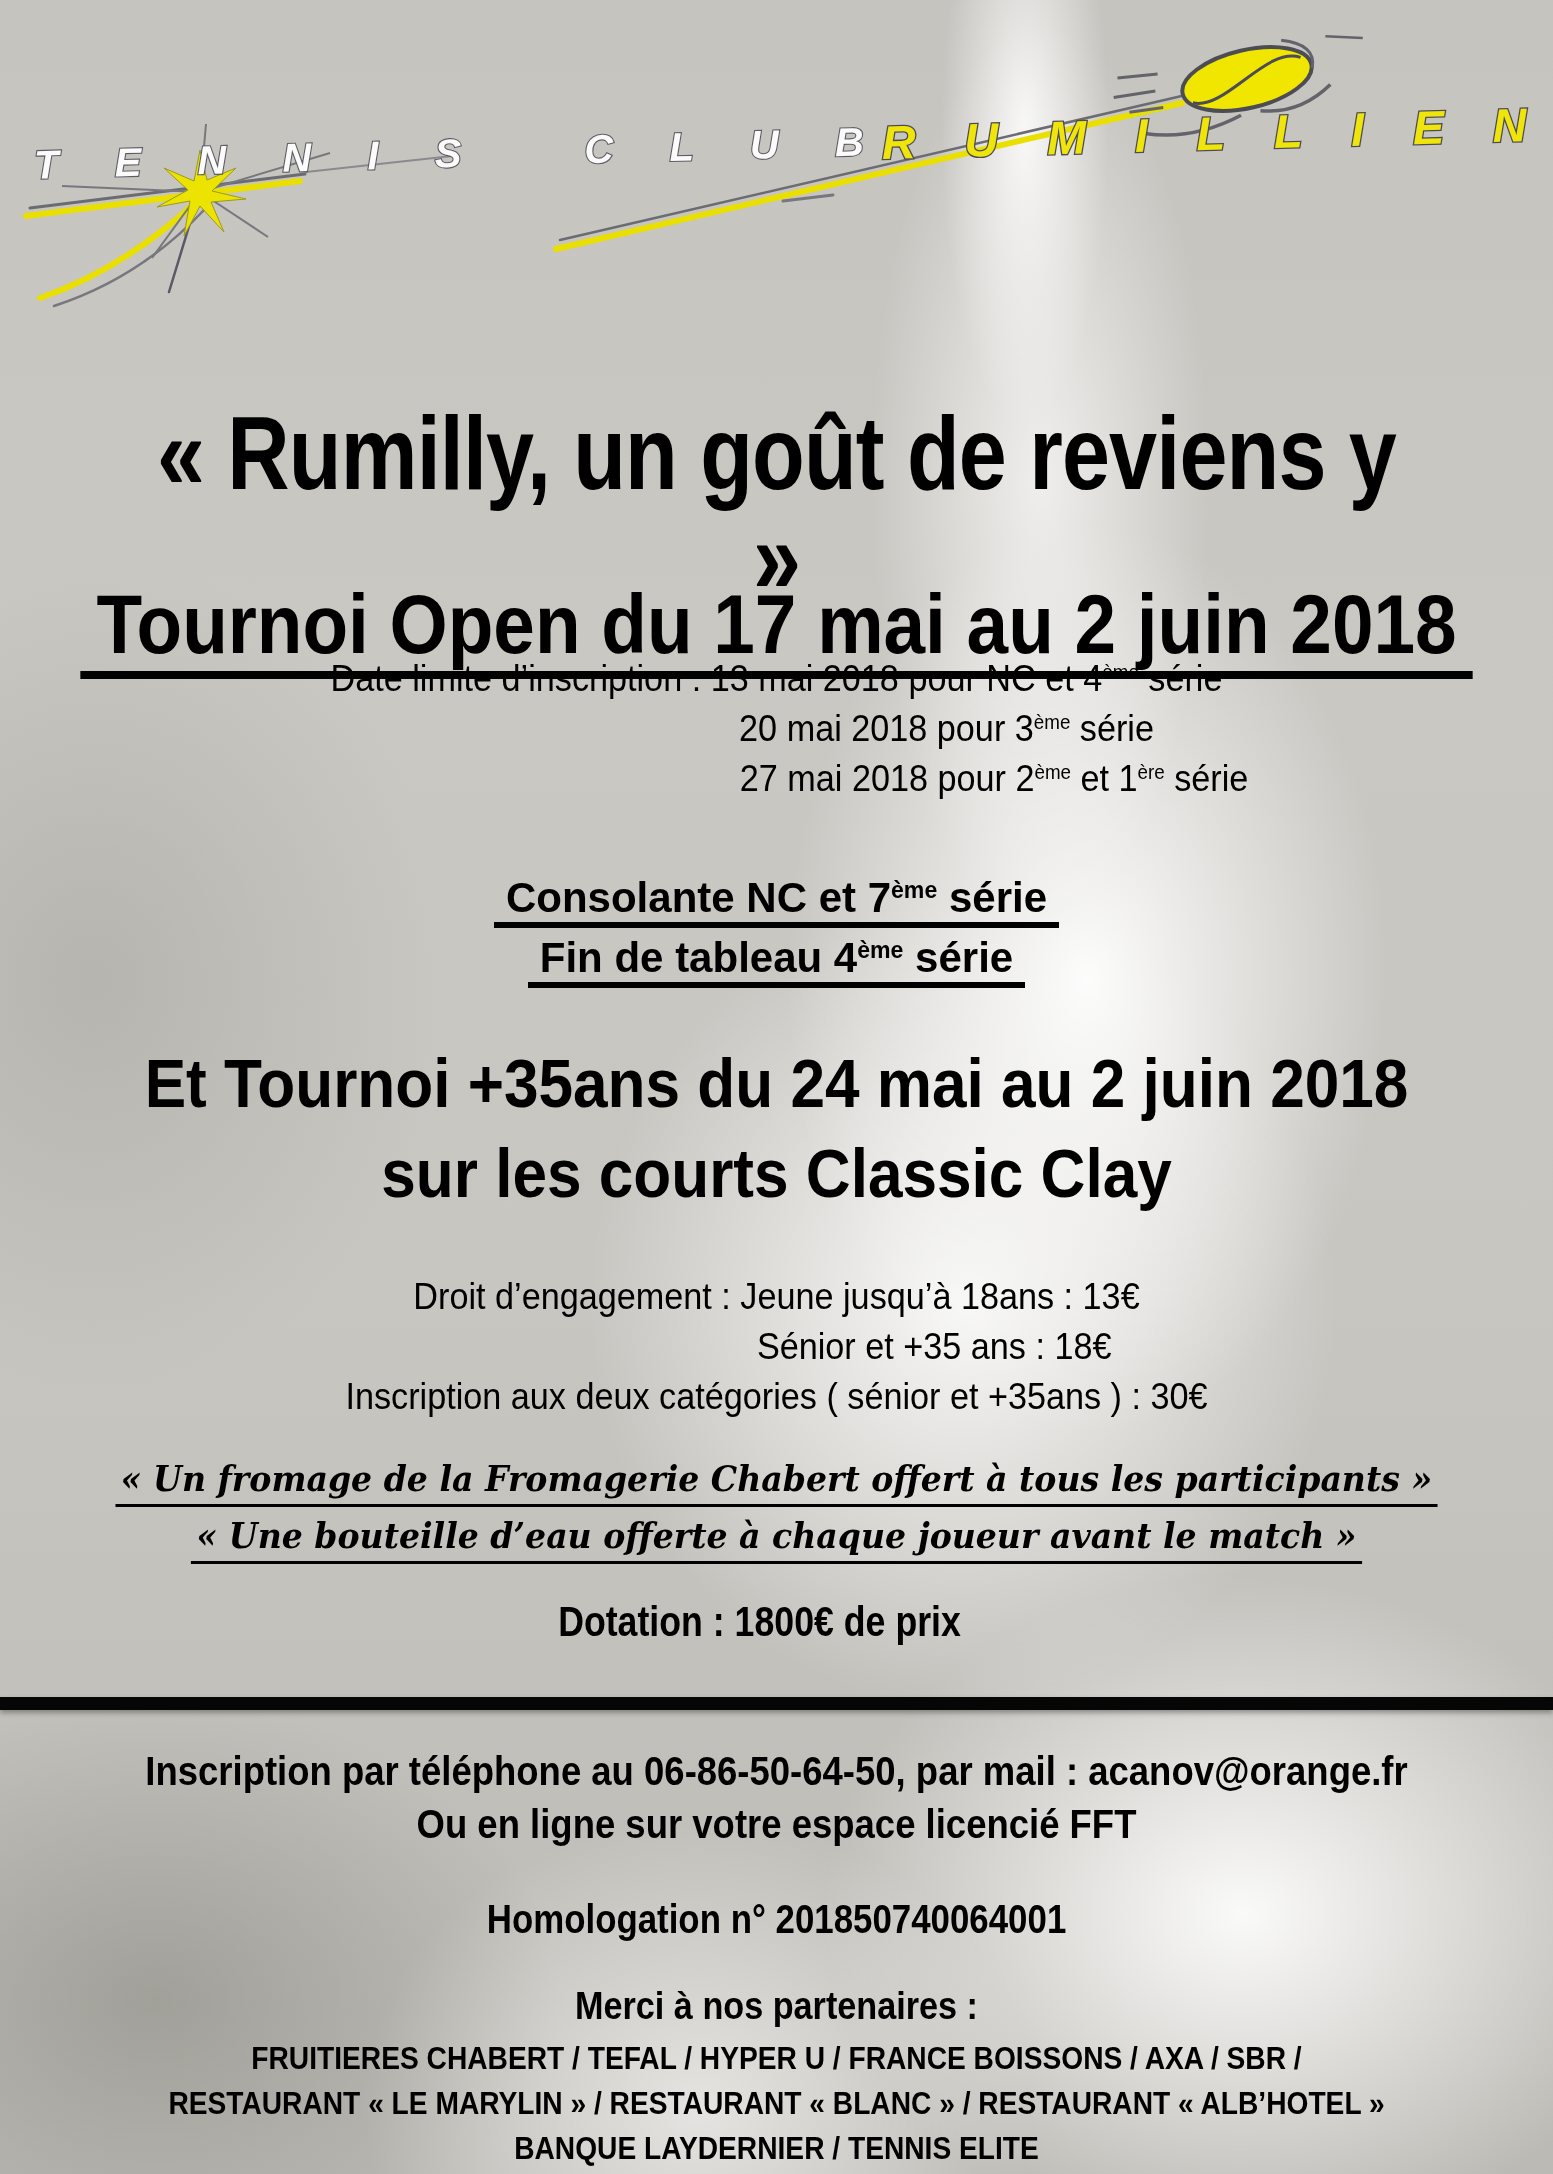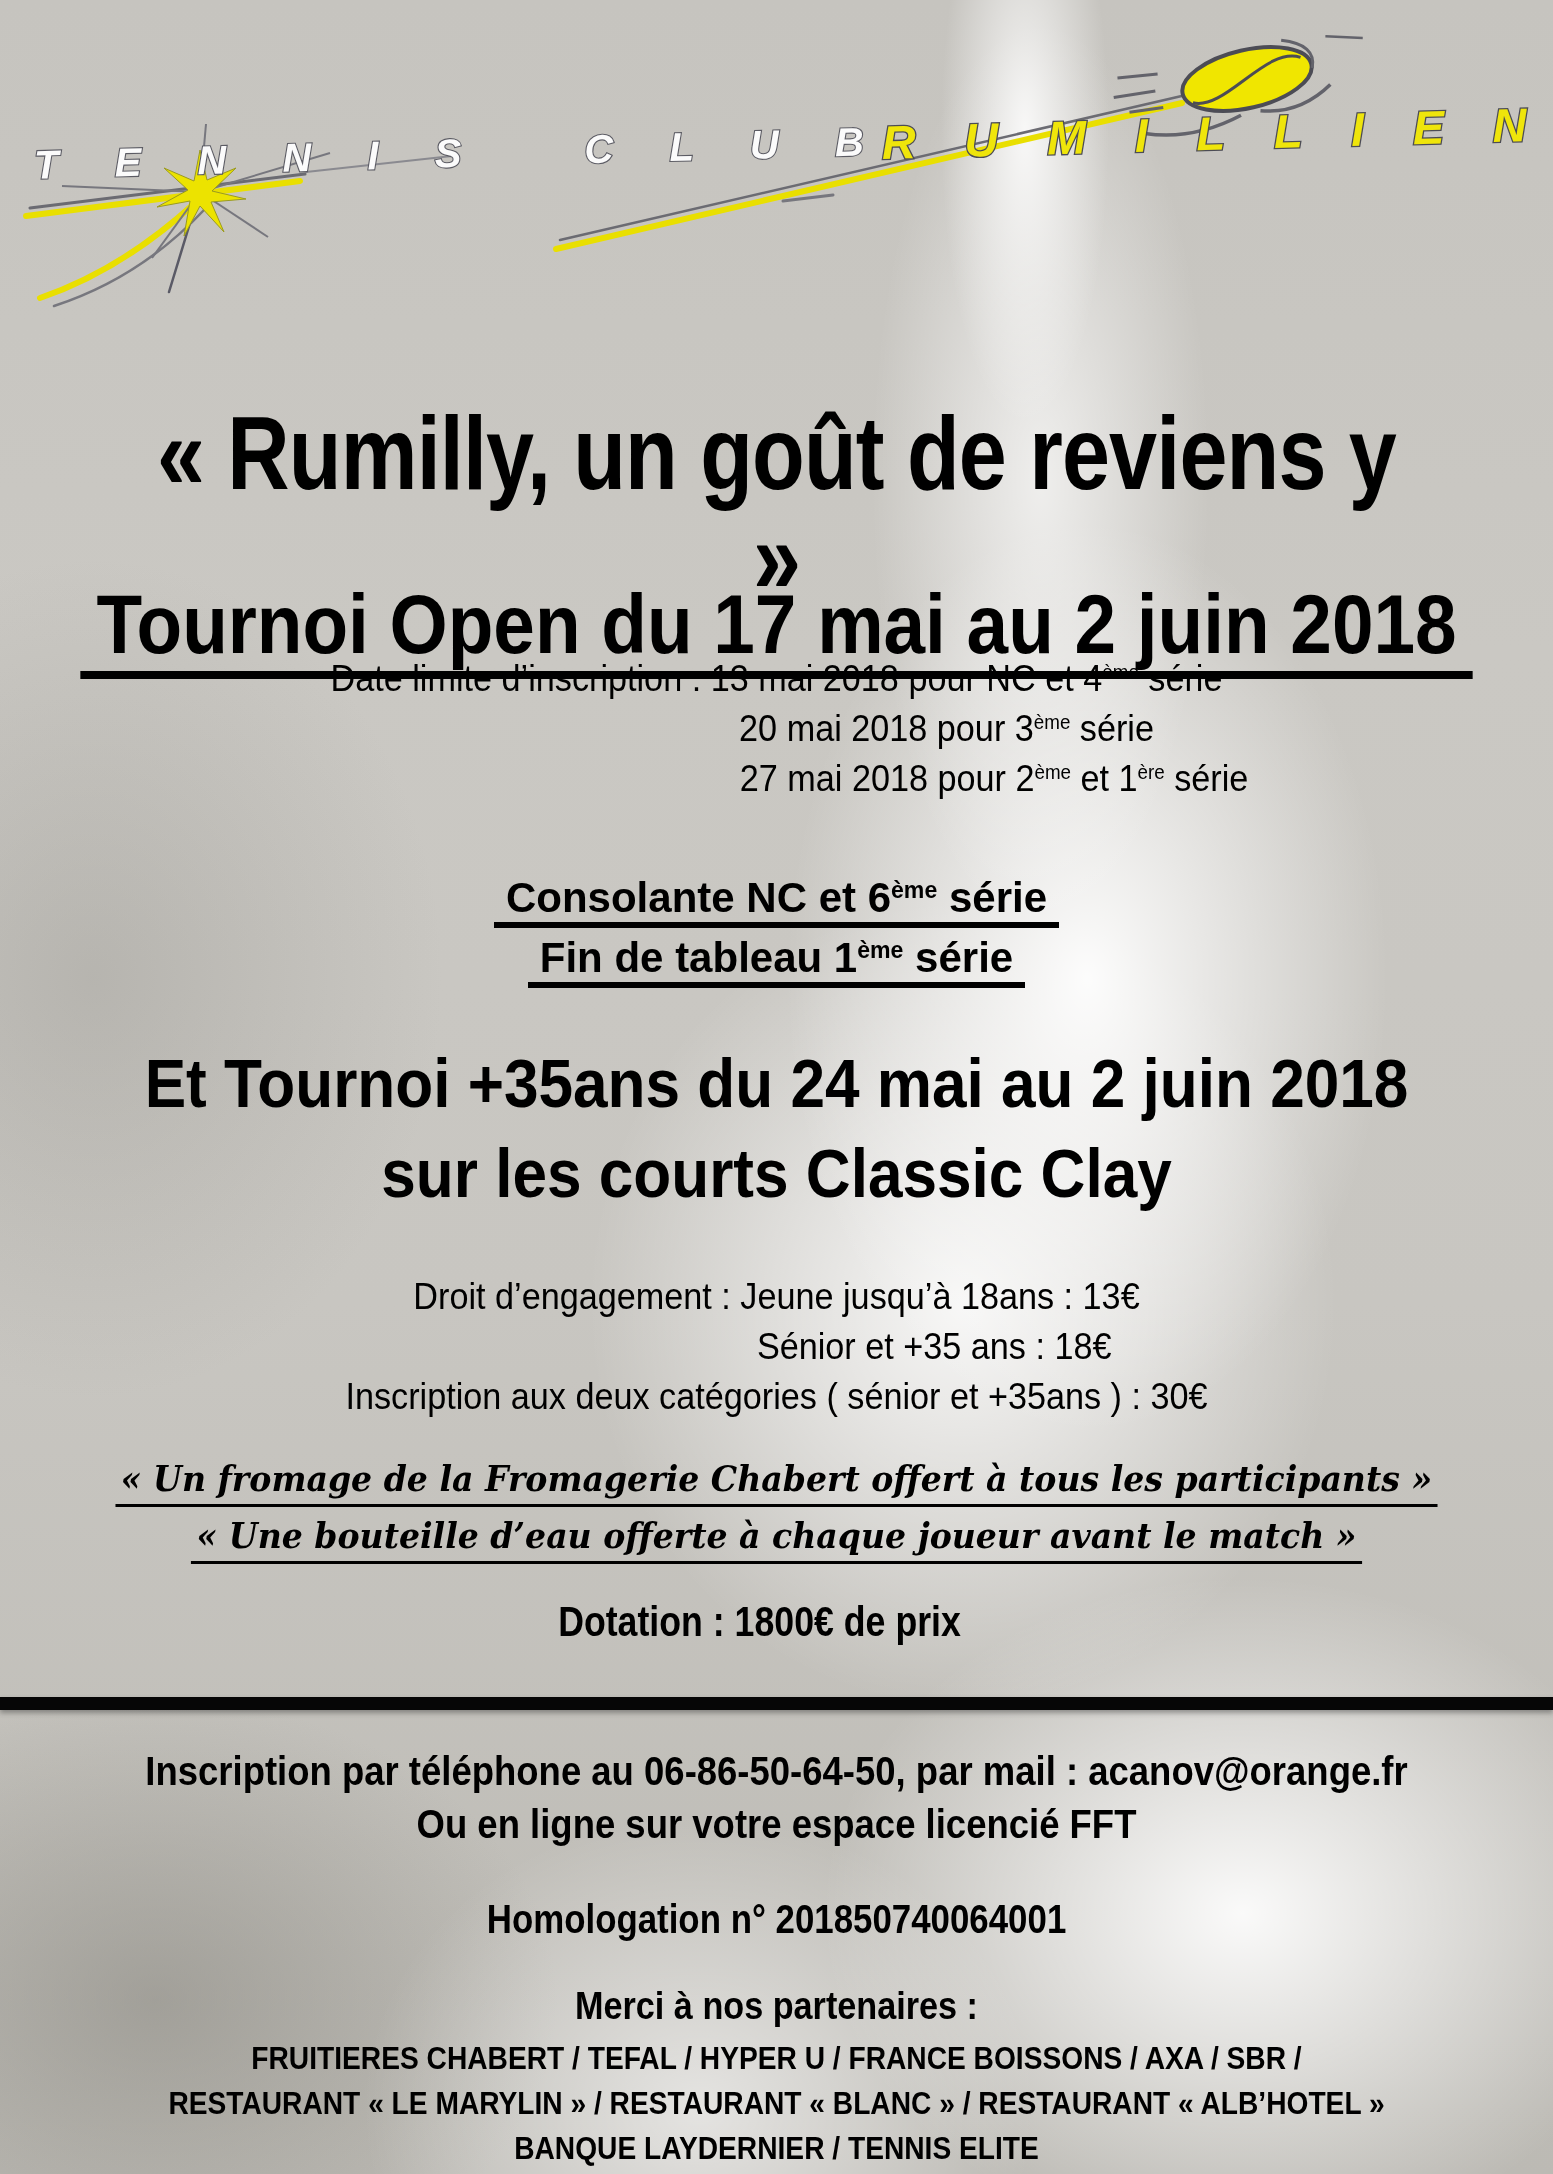--- a/index.html
+++ b/index.html
@@ -103,22 +103,22 @@
 
   <h2 class="blk subtitle"><span class="u-thick">Tournoi Open du 17 mai au 2 juin 2018</span></h2>
 
   <div class="blk deadlines">
     <div><span>Date limite d’inscription : 13 mai 2018 pour NC et 4</span><sup>ème</sup><span> série</span></div>
     <div class="shift2"><span>20 mai 2018 pour 3</span><sup>ème</sup><span> série</span></div>
     <div class="shift3"><span>27 mai 2018 pour 2</span><sup>ème</sup><span> et 1</span><sup>ère</sup><span> série</span></div>
   </div>
 
   <div class="blk consolante">
-    <div class="c-line"><span class="u-mid"><span>Consolante NC et 6</span><sup>ème</sup><span> série</span></span></div>
-    <div class="c-line"><span class="u-mid"><span>Fin de tableau 1</span><sup>ème</sup><span> série</span></span></div>
+    <div class="c-line"><span class="u-mid"><span>Consolante NC et 7</span><sup>ème</sup><span> série</span></span></div>
+    <div class="c-line"><span class="u-mid"><span>Fin de tableau 4</span><sup>ème</sup><span> série</span></span></div>
   </div>
 
   <div class="blk t35">
     <div>Et Tournoi +35ans du 24 mai au 2 juin 2018</div>
     <div>sur les courts Classic Clay</div>
   </div>
 
   <div class="blk fees">
     <div>Droit d’engagement : Jeune jusqu’à 18ans : 13€</div>
     <div class="shift-r">Sénior et +35 ans : 18€</div>

